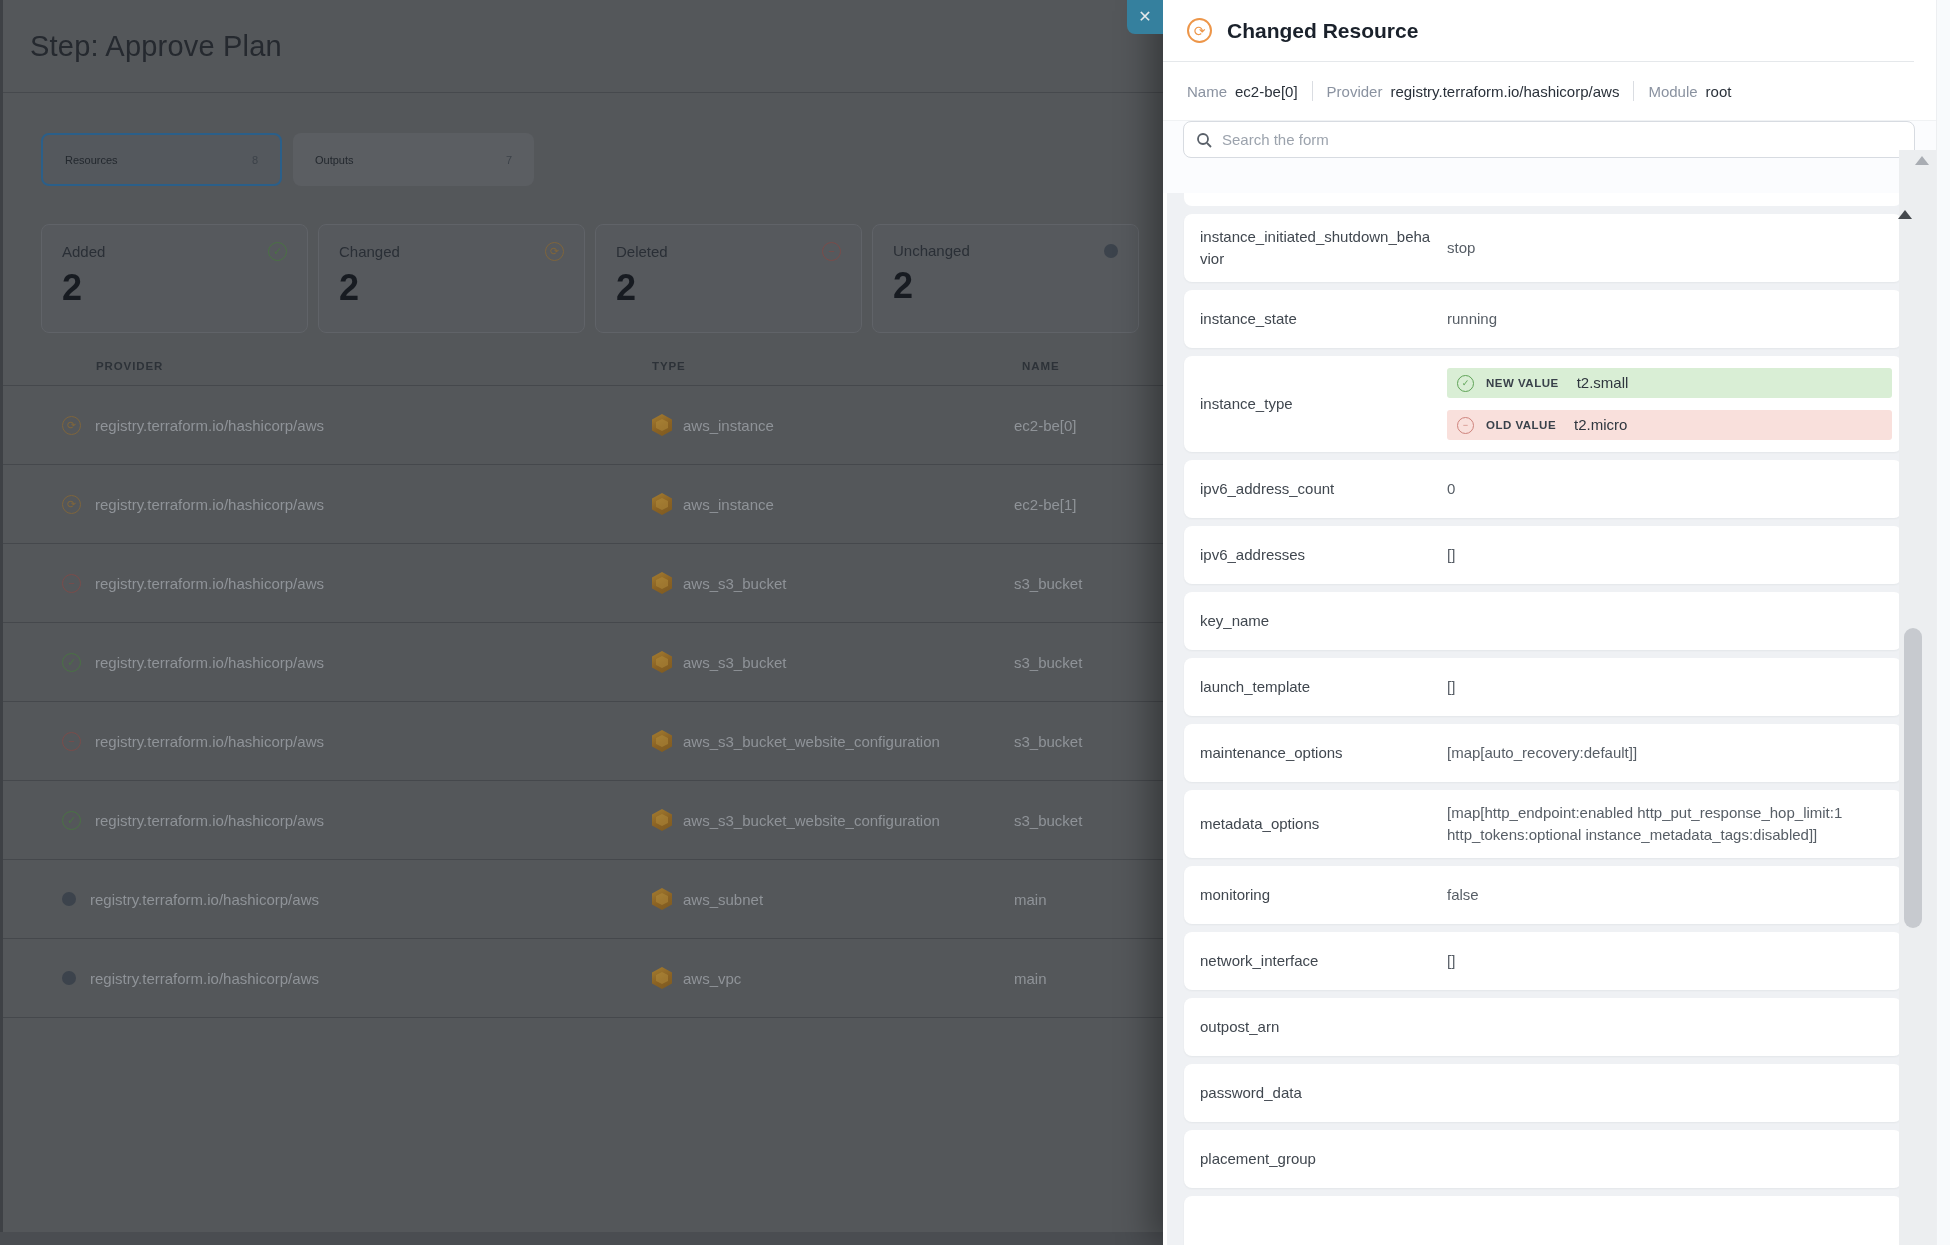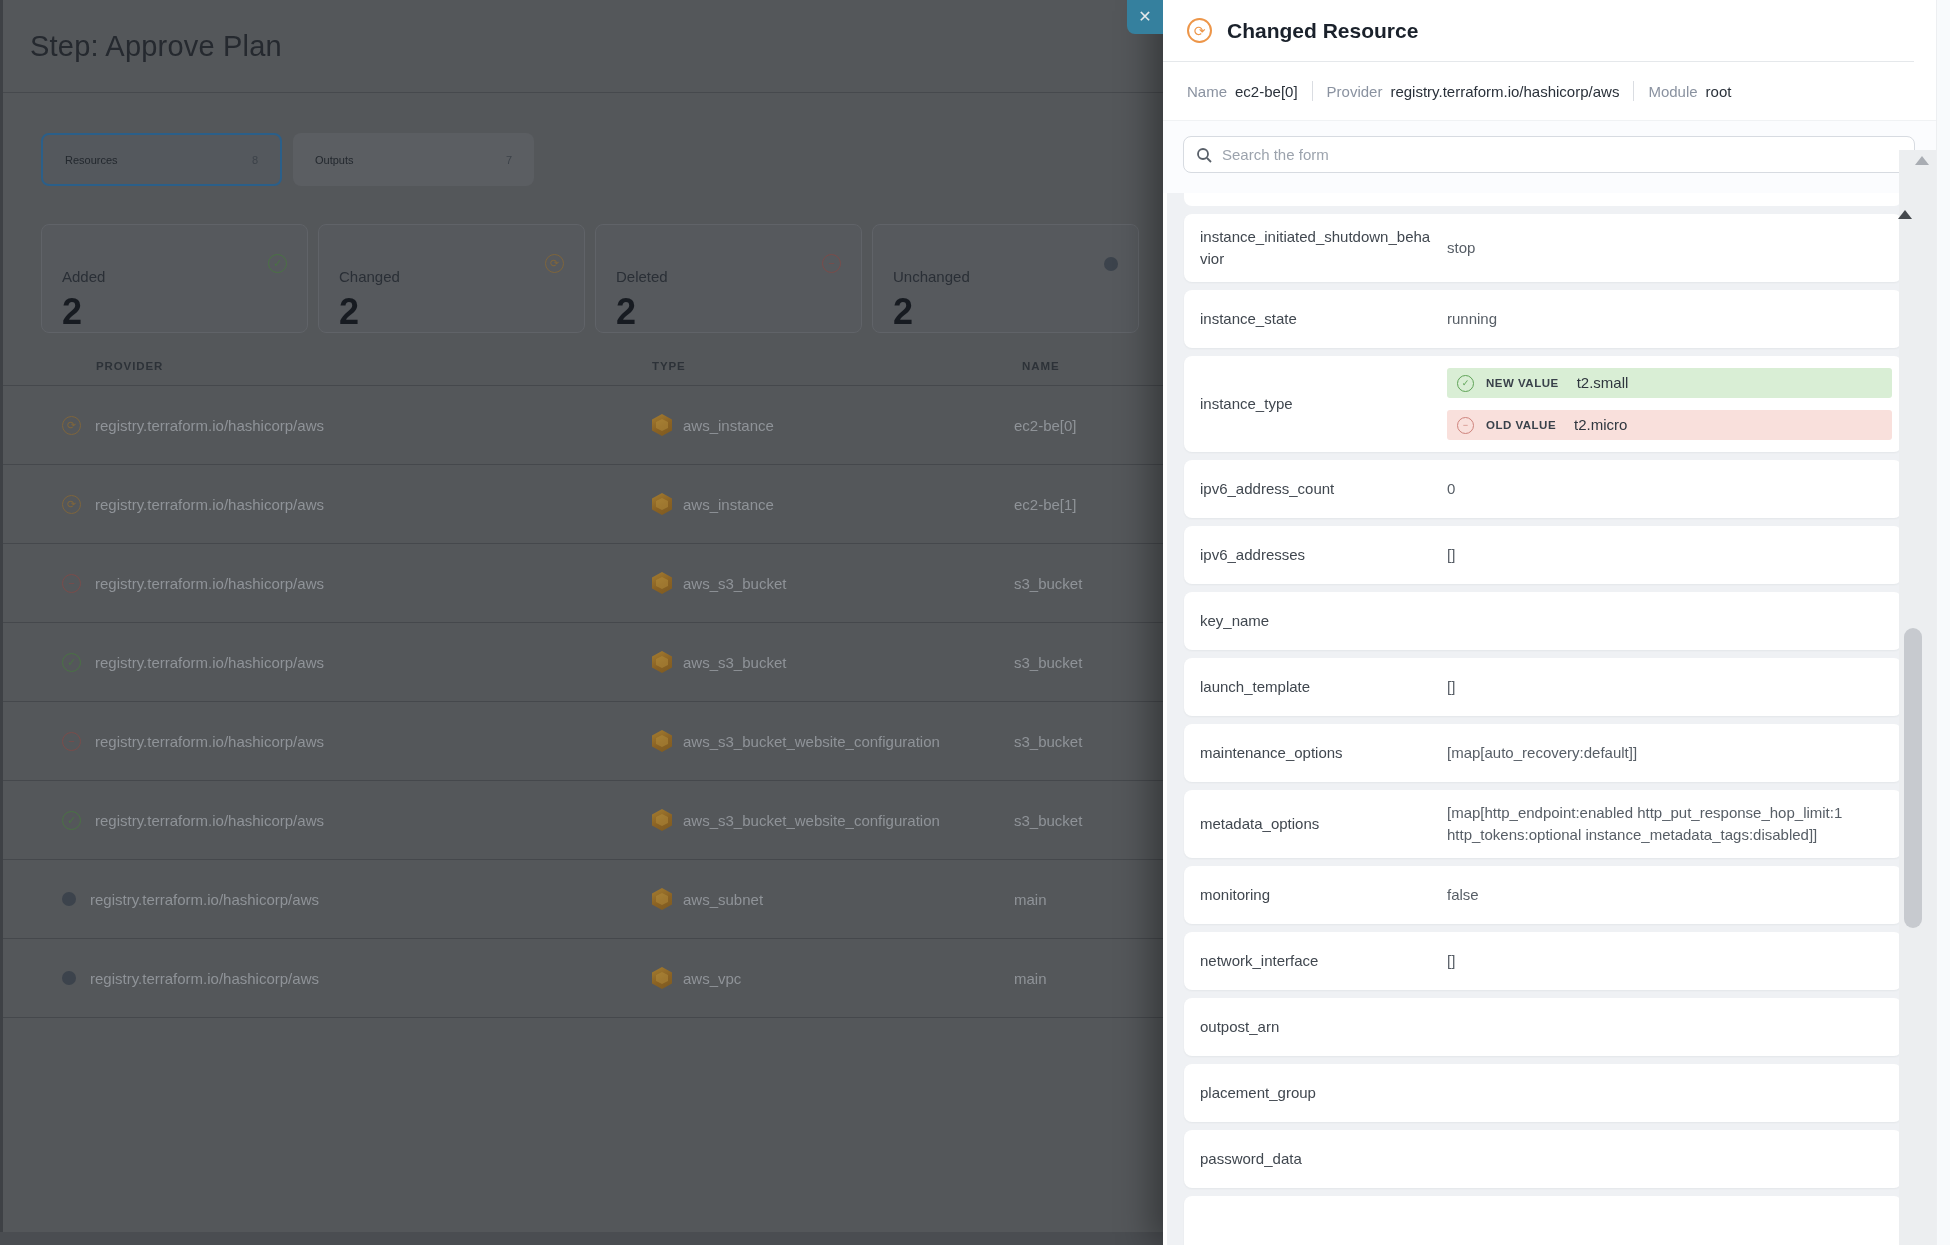--- a/index.html
+++ b/index.html
@@ -18,21 +18,21 @@
   .tabs { display:flex; gap:11px; margin:40px 0 0 41px; }
   .tab { width:241px; height:53px; border-radius:8px; display:flex; align-items:center; justify-content:space-between; padding:0 22px; font-size:11px; }
   .tab .t-label { color:#23282E; }
   .tab .t-count { color:#3C4249; }
   .tab.active { border:2px solid #2B5F89; background:rgba(90,120,150,0.06); }
   .tab.inactive { background:#5B5E62; }
 
   .summary { display:flex; gap:10px; margin:38px 0 0 41px; }
   .sum-card { width:267px; height:109px; background:#56595D; border:1px solid #606368; border-radius:8px; padding:17px 20px 0 20px; }
   .sum-top { display:flex; align-items:center; justify-content:space-between; }
-  .sum-label { font-size:15px; color:#2A2F36;margin-top:26px; }
+  .sum-label { font-size:15px; color:#2A2F36; }
   .sum-count { font-size:36px; font-weight:600; color:#171B21; margin-top:7px; line-height:1.1; }
 
   .ring { display:inline-flex; align-items:center; justify-content:center; width:19px; height:19px; border-radius:50%; border:1.5px solid currentColor; font-size:11px; line-height:1; flex:0 0 auto; }
   .dot  { display:inline-block; width:14px; height:14px; border-radius:50%; background:currentColor; flex:0 0 auto; }
   .s-added { color:#4A7244; }
   .s-changed { color:#7E653C; }
   .s-deleted { color:#7A4C4A; }
   .s-unchanged { color:#3C434C; }
 
   .rtable { margin-top:13px; width:1890px; }
@@ -55,21 +55,21 @@
   .drawer { position:absolute; left:1163px; top:0; width:787px; height:1245px; background:#FFFFFF; box-shadow:-12px 0 32px rgba(0,0,0,0.35); z-index:10; }
   .close-btn { position:absolute; left:1127px; top:0; width:36px; height:34px; background:#35809E; border:none; border-radius:0 0 0 8px; color:#E4E8EA; font-size:16px; line-height:1; cursor:pointer; z-index:13; display:flex; align-items:center; justify-content:center; font-family:inherit; }
   .dr-header { height:62px; display:flex; align-items:center; gap:15px; padding-left:24px; margin-right:36px; border-bottom:1px solid #E5E8EB; }
   .dr-icon { width:25px; height:25px; border-radius:50%; border:2px solid #ED9649; color:#ED9649; display:flex; align-items:center; justify-content:center; font-size:14px; line-height:1; }
   .dr-title { font-size:21px; font-weight:700; color:#1A212B; }
   .dr-meta { height:58px; display:flex; align-items:center; padding-left:24px; font-size:15px; white-space:nowrap; }
   .m-label { color:#8A92A0; margin-right:8px; }
   .m-value { color:#2A313A; }
   .m-div { width:1px; height:20px; background:#DADDE2; margin:0 14px; }
 
-  .search-strip { position:absolute; left:0; top:120px; width:787px; height:73px; background:#FBFCFE; border-top:1px solid #F0F2F4; padding:15px 0 0 20px; }
+  .search-strip { position:absolute; left:0; top:120px; width:787px; height:73px; background:#FBFCFE; border-top:1px solid #F0F2F4; padding:0 0 0 20px; }
   .search-box { width:732px; height:37px; background:#fff; border:1px solid #D7DBE1; border-radius:8px; display:flex; align-items:center; gap:10px; padding-left:12px; }
   .search-box input { border:none; outline:none; flex:1; font-size:15px; font-family:inherit; color:#2A313A; background:transparent; height:100%; }
   .search-box input::placeholder { color:#9CA3AD; }
 
   .form-scroll { position:absolute; left:4px; top:193px; width:787px; height:1052px; background:#EFF1F4; padding:0 0 0 17px; overflow:hidden; }
   .sliver { width:718px; height:13px; background:#fff; border-radius:0 0 8px 8px; margin-bottom:8px; }
   .fcard { width:718px; background:#fff; border-radius:8px; box-shadow:0 1px 2px rgba(27,32,40,0.05); min-height:58px; display:flex; align-items:center; padding:12px 10px 12px 16px; margin-bottom:8px; }
   .fcard.partial { height:60px; margin-bottom:0; }
   .fkey { flex:0 0 247px; font-size:15px; line-height:22px; color:#40474F; word-break:break-all; padding-right:16px; }
   .fval { flex:1; font-size:15px; line-height:22px; color:#575E66; }
@@ -332,25 +332,25 @@
           </div>
           <div class="fcard">
             <div class="fkey">network_interface</div>
             <div class="fval">[]</div>
           </div>
           <div class="fcard">
             <div class="fkey">outpost_arn</div>
             <div class="fval"></div>
           </div>
           <div class="fcard">
+            <div class="fkey">password_data</div>
+            <div class="fval"></div>
+          </div>
+          <div class="fcard">
             <div class="fkey">placement_group</div>
-            <div class="fval"></div>
-          </div>
-          <div class="fcard">
-            <div class="fkey">password_data</div>
             <div class="fval"></div>
           </div>
         </div>
       <div class="fcard partial"></div>
     </div>
   </div>
 
   <div class="sb-track"></div>
   <div class="sb-farstrip"></div>
   <div class="arrow-up arrow-light"></div>

